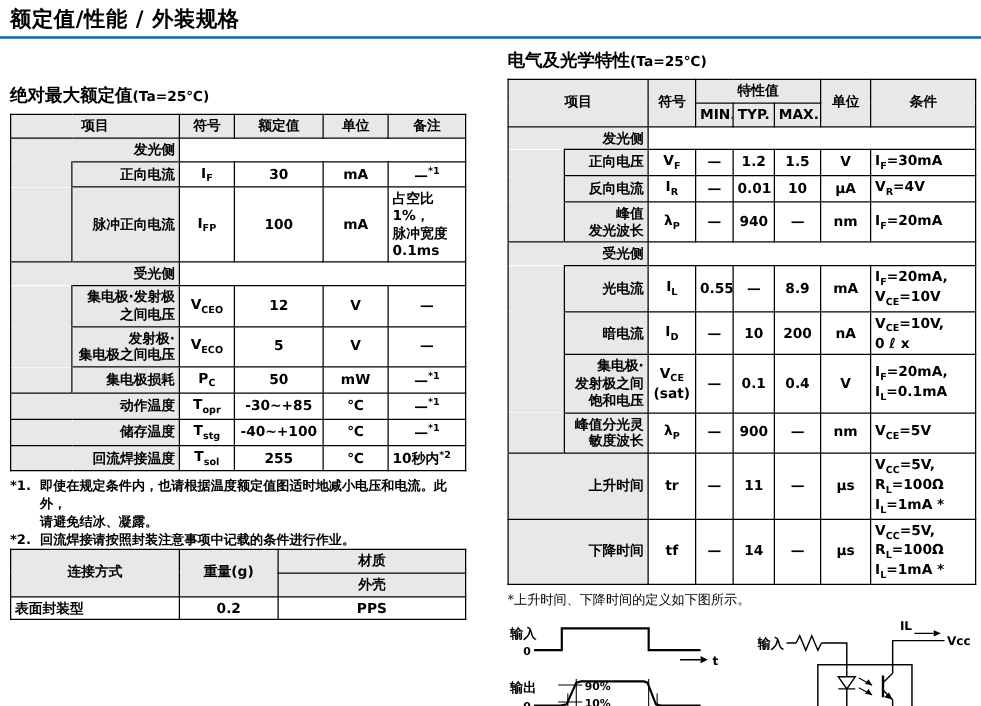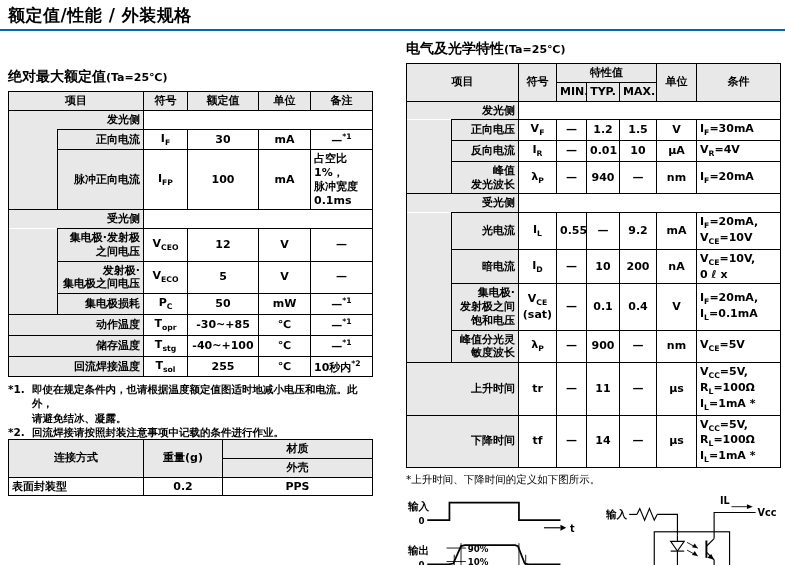--- a/index.html
+++ b/index.html
@@ -239,21 +239,21 @@
           <tr>
             <td class="sect-label" colspan="2">受光侧</td>
             <td class="sect-rest" colspan="6"></td>
           </tr>
           <tr>
             <td class="sect-pad"></td>
             <td class="item-label">光电流</td>
             <td class=" c">I<sub>L</sub></td>
             <td class=" c">0.55</td>
             <td class=" c">—</td>
-            <td class=" c">9.2</td>
+            <td class=" c">8.9</td>
             <td class=" c">mA</td>
             <td class=" l">I<sub>F</sub>=20mA,<br>V<sub>CE</sub>=10V</td>
           </tr>
           <tr>
             <td class="sect-pad"></td>
             <td class="item-label">暗电流</td>
             <td class=" c">I<sub>D</sub></td>
             <td class=" c">—</td>
             <td class=" c">10</td>
             <td class=" c">200</td>

